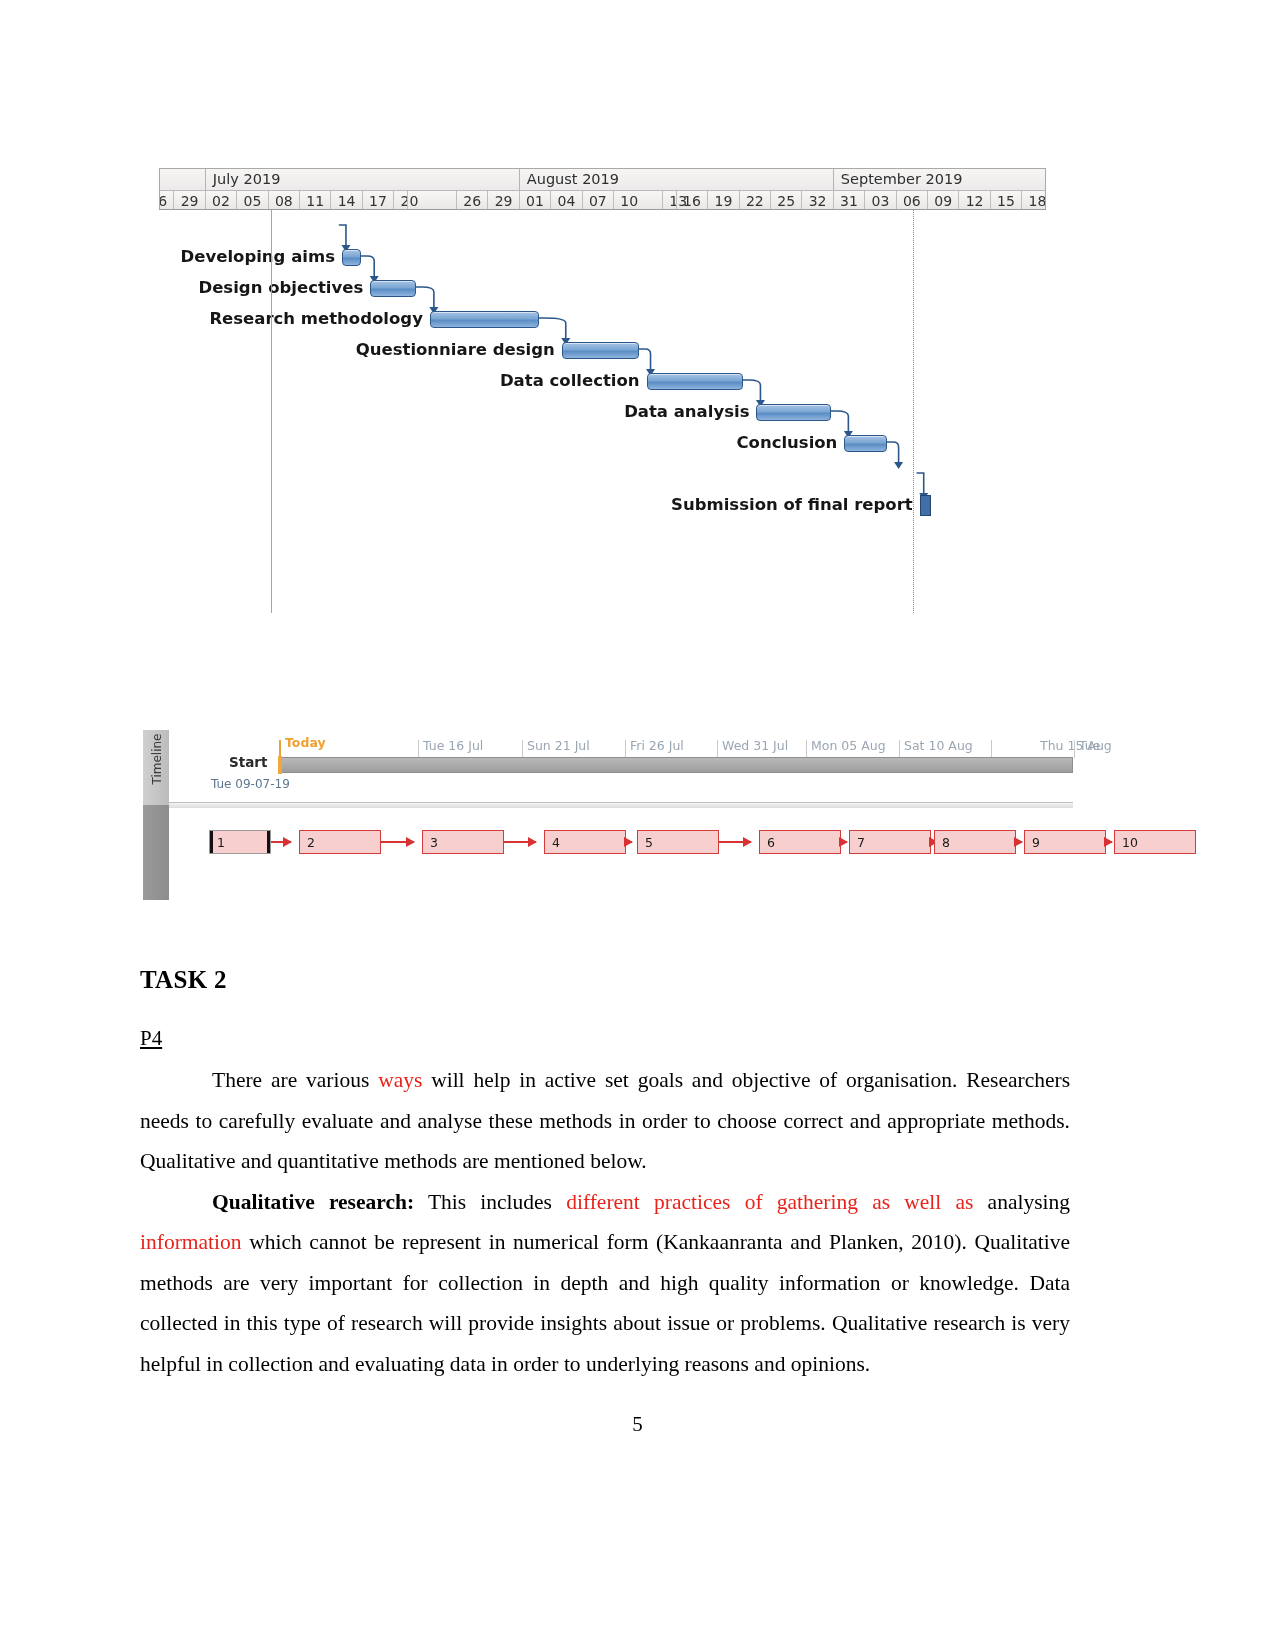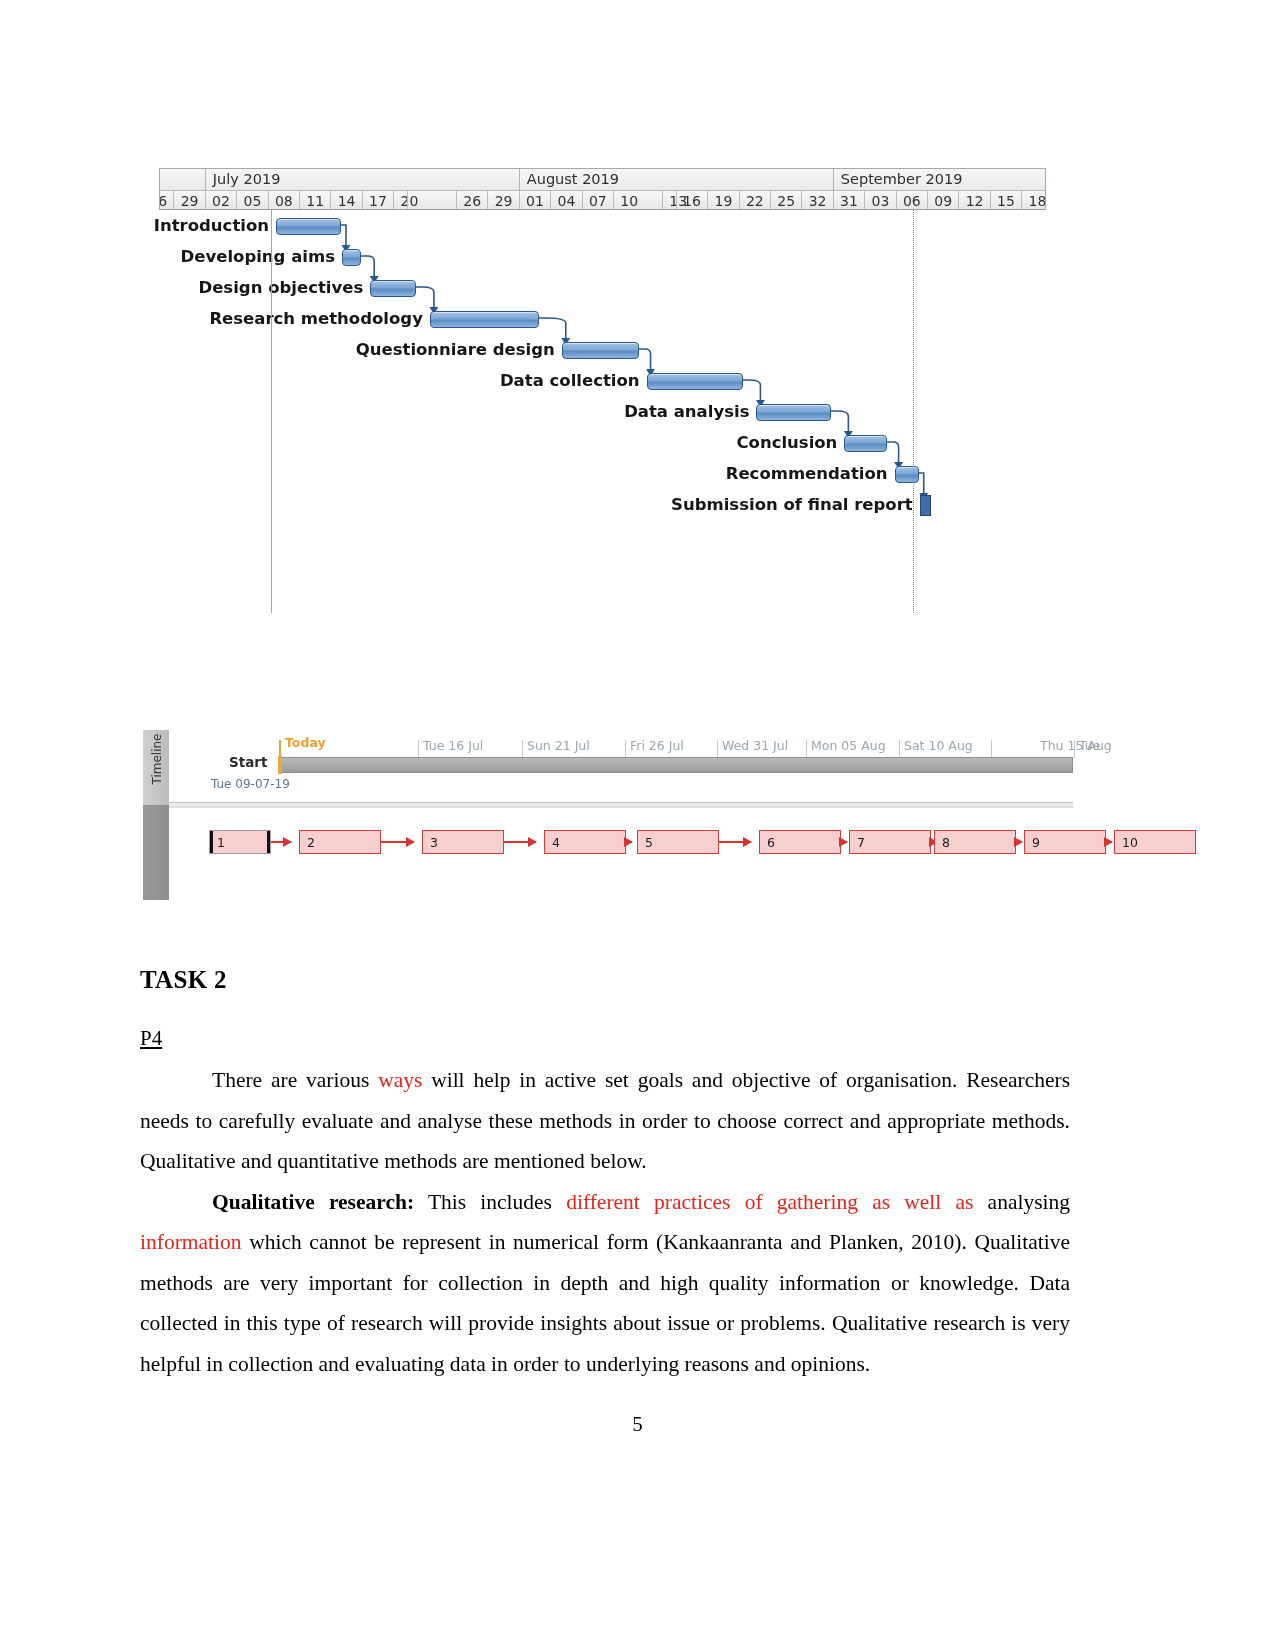--- a/index.html
+++ b/index.html
@@ -394,24 +394,20 @@
           <path d="M 487.04 159 L 496.04 159 L 491.54 166 Z" fill="#2b578a"></path>
           <path d="M 581.74 170 L 589.74 170 Q 601.44 170 601.44 175 L 601.44 191" fill="none" stroke="#2b578a" stroke-width="1.6"></path>
           <path d="M 596.94 190 L 605.94 190 L 601.44 197 Z" fill="#2b578a"></path>
           <path d="M 669.6600000000001 201 L 677.6600000000001 201 Q 689.3599999999999 201 689.3599999999999 206 L 689.3599999999999 222" fill="none" stroke="#2b578a" stroke-width="1.6"></path>
           <path d="M 684.8599999999999 221 L 693.8599999999999 221 L 689.3599999999999 228 Z" fill="#2b578a"></path>
           <path d="M 726.18 232 L 734.18 232 Q 739.5999999999999 232 739.5999999999999 237 L 739.5999999999999 253" fill="none" stroke="#2b578a" stroke-width="1.6"></path>
           <path d="M 735.0999999999999 252 L 744.0999999999999 252 L 739.5999999999999 259 Z" fill="#2b578a"></path>
           <path d="M 757.5799999999999 263 L 764.72 263 Q 764.72 263 764.72 268 L 764.72 284" fill="none" stroke="#2b578a" stroke-width="1.6"></path>
           <path d="M 760.22 283 L 769.22 283 L 764.72 290 Z" fill="#2b578a"></path>
         </svg>
-    <div class="gantt-row" style="top: 0px;">
-          <div class="gantt-label" style="right: 769.98px;">Introduction</div>
-          <div class="gantt-bar" style="left: 117.02px; width: 62.8px;"></div>
-        </div>
         <div class="gantt-row" style="top: 31px;">
           <div class="gantt-label" style="right: 704.04px;">Developing aims</div>
           <div class="gantt-bar" style="left: 182.96px; width: 17.27px;"></div>
         </div>
         <div class="gantt-row" style="top: 62px;">
           <div class="gantt-label" style="right: 675.78px;">Design objectives</div>
           <div class="gantt-bar" style="left: 211.22px; width: 43.96px;"></div>
         </div>
         <div class="gantt-row" style="top: 93px;">
           <div class="gantt-label" style="right: 616.12px;">Research methodology</div>
@@ -425,24 +421,20 @@
           <div class="gantt-label" style="right: 484.24px;">Questionniare design</div>
           <div class="gantt-bar" style="left: 402.76px; width: 75.36px;"></div>
         </div>
         <div class="gantt-row" style="top: 186px;">
           <div class="gantt-label" style="right: 289.56px;">Data analysis</div>
           <div class="gantt-bar" style="left: 597.44px; width: 72.22px;"></div>
         </div>
         <div class="gantt-row" style="top: 217px;">
           <div class="gantt-label" style="right: 201.64px;">Conclusion</div>
           <div class="gantt-bar" style="left: 685.36px; width: 40.82px;"></div>
-        </div>
-        <div class="gantt-row" style="top: 248px;">
-          <div class="gantt-label" style="right: 151.4px;">Recommendation</div>
-          <div class="gantt-bar" style="left: 735.6px; width: 21.98px;"></div>
         </div>
         <div class="gantt-row" style="top: 279px;">
           <div class="gantt-label" style="right: 126.28px;">Submission of final report</div>
           <div class="gantt-milestone" style="left: 760.72px;"></div>
         </div>
       </div>
     <div class="gantt-today" id="gantt-today" style="left: 112.31px;"></div>
     <div class="gantt-finish" id="gantt-finish" style="left: 754.44px;"></div>
   </div>
 

